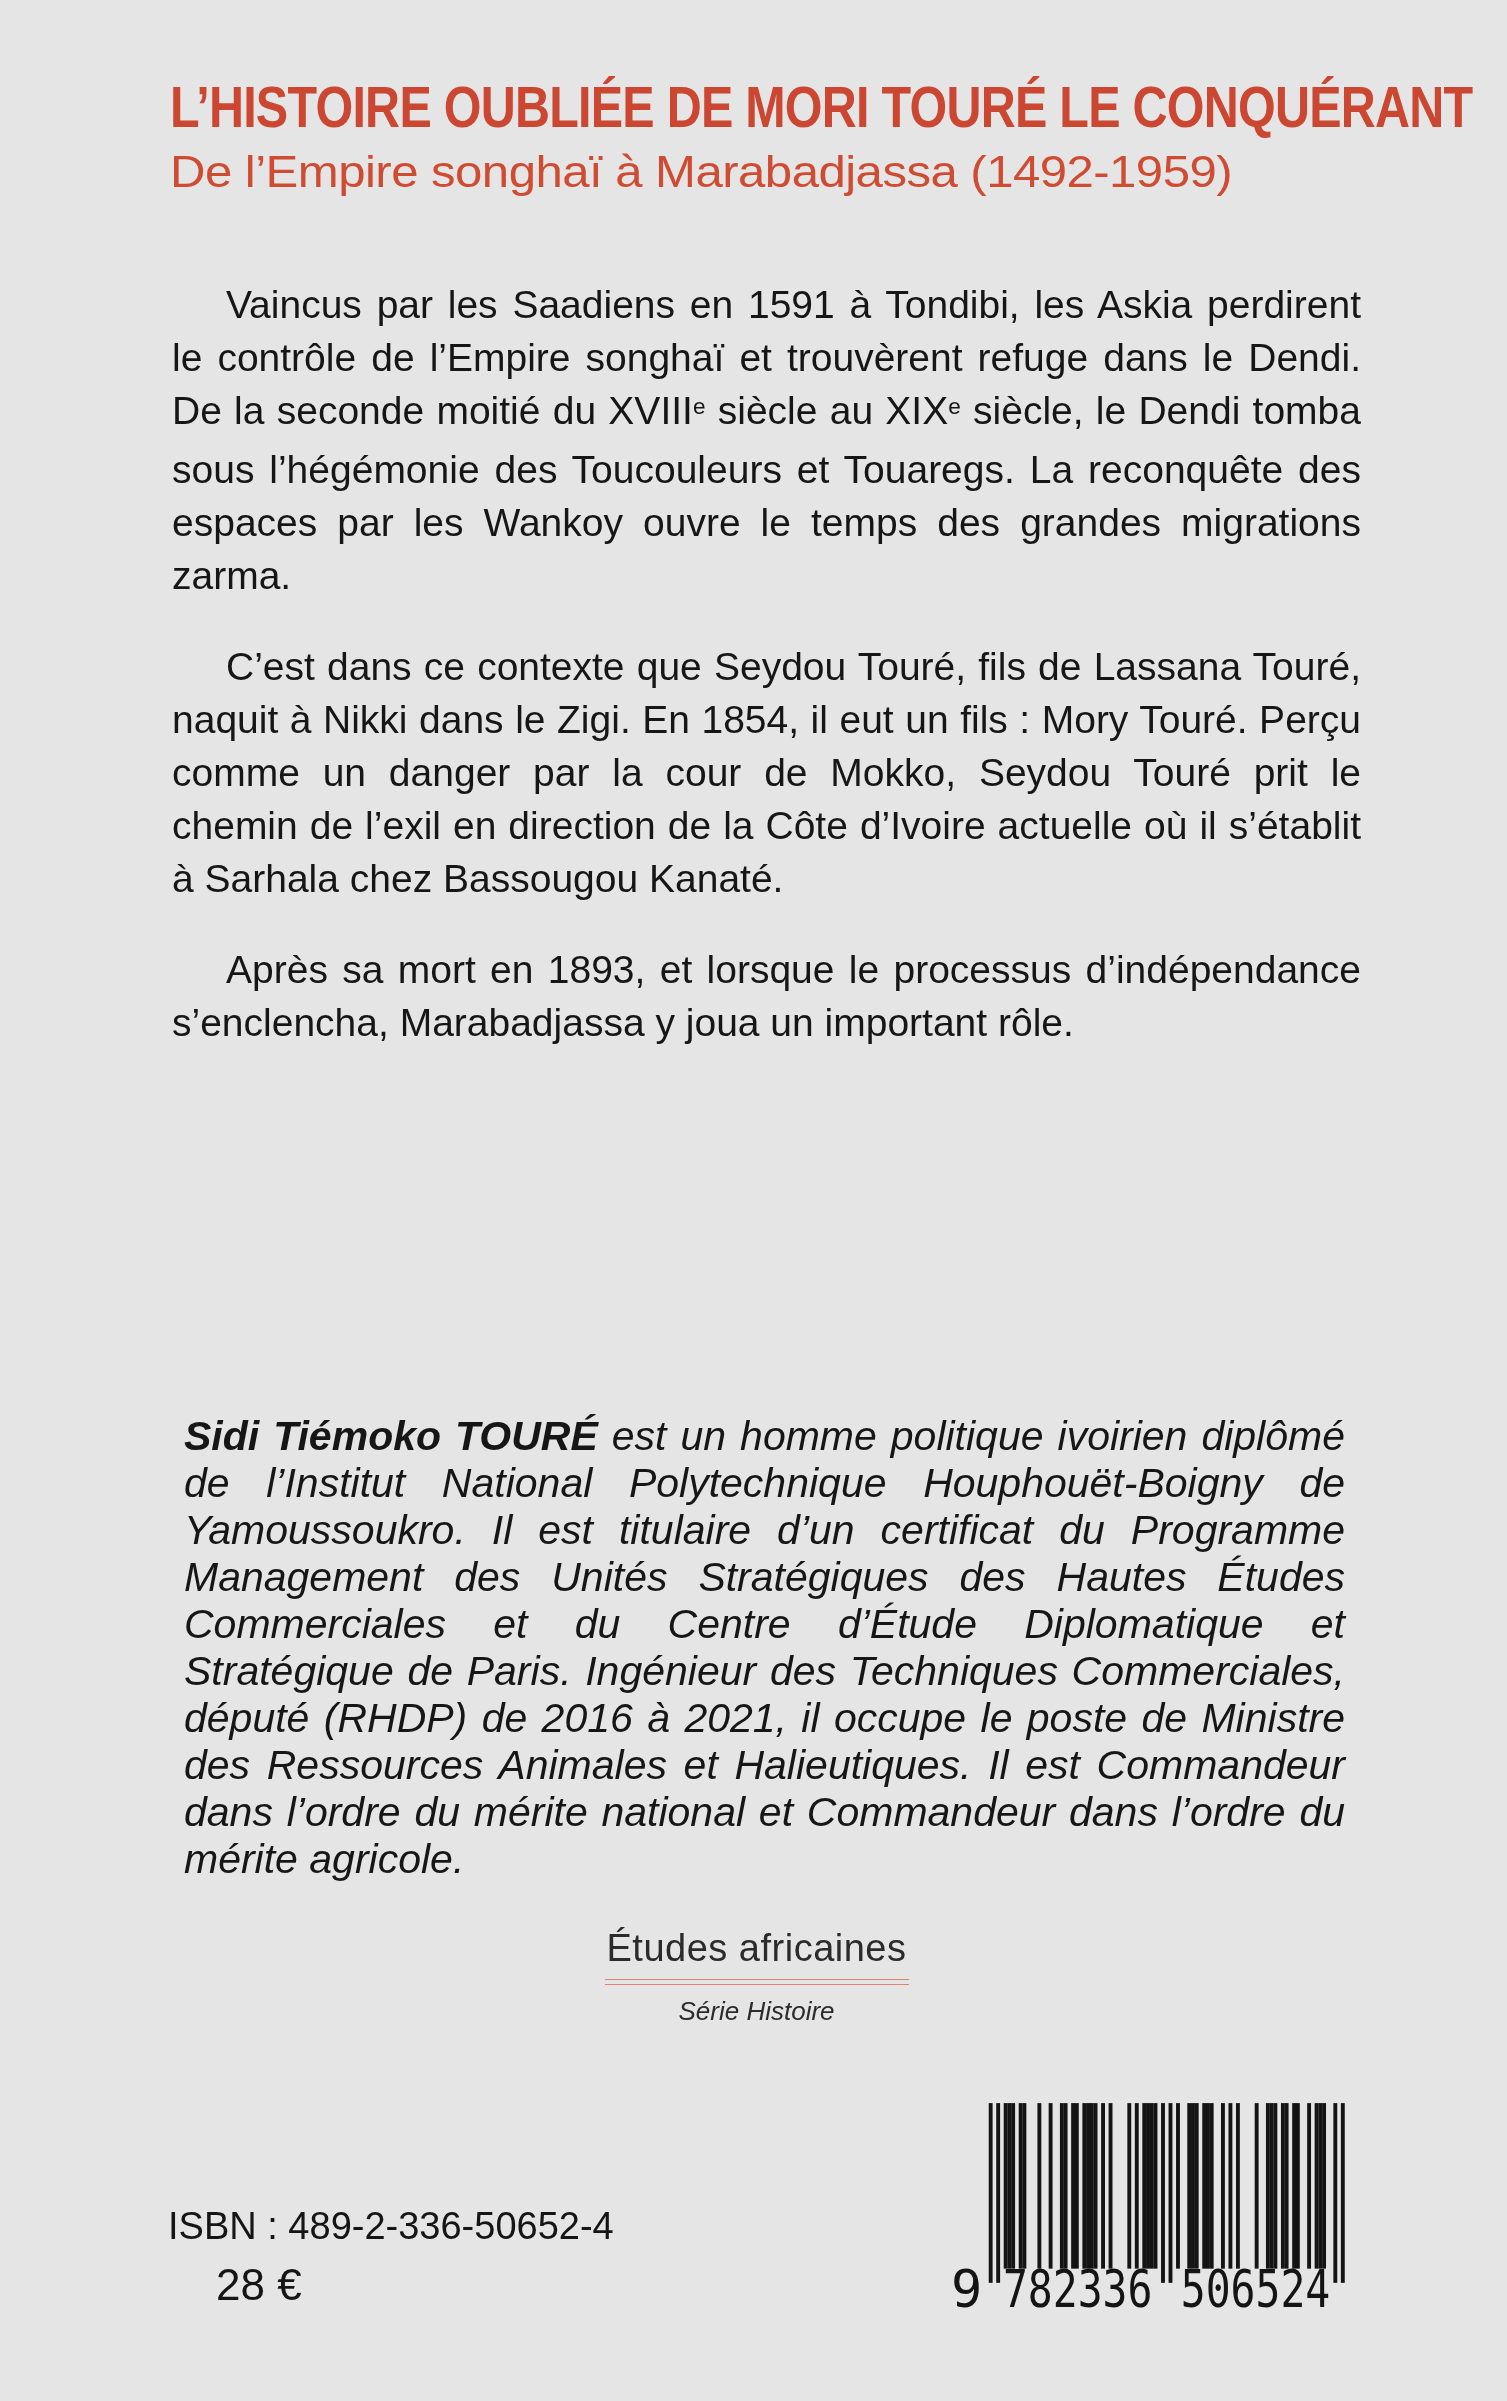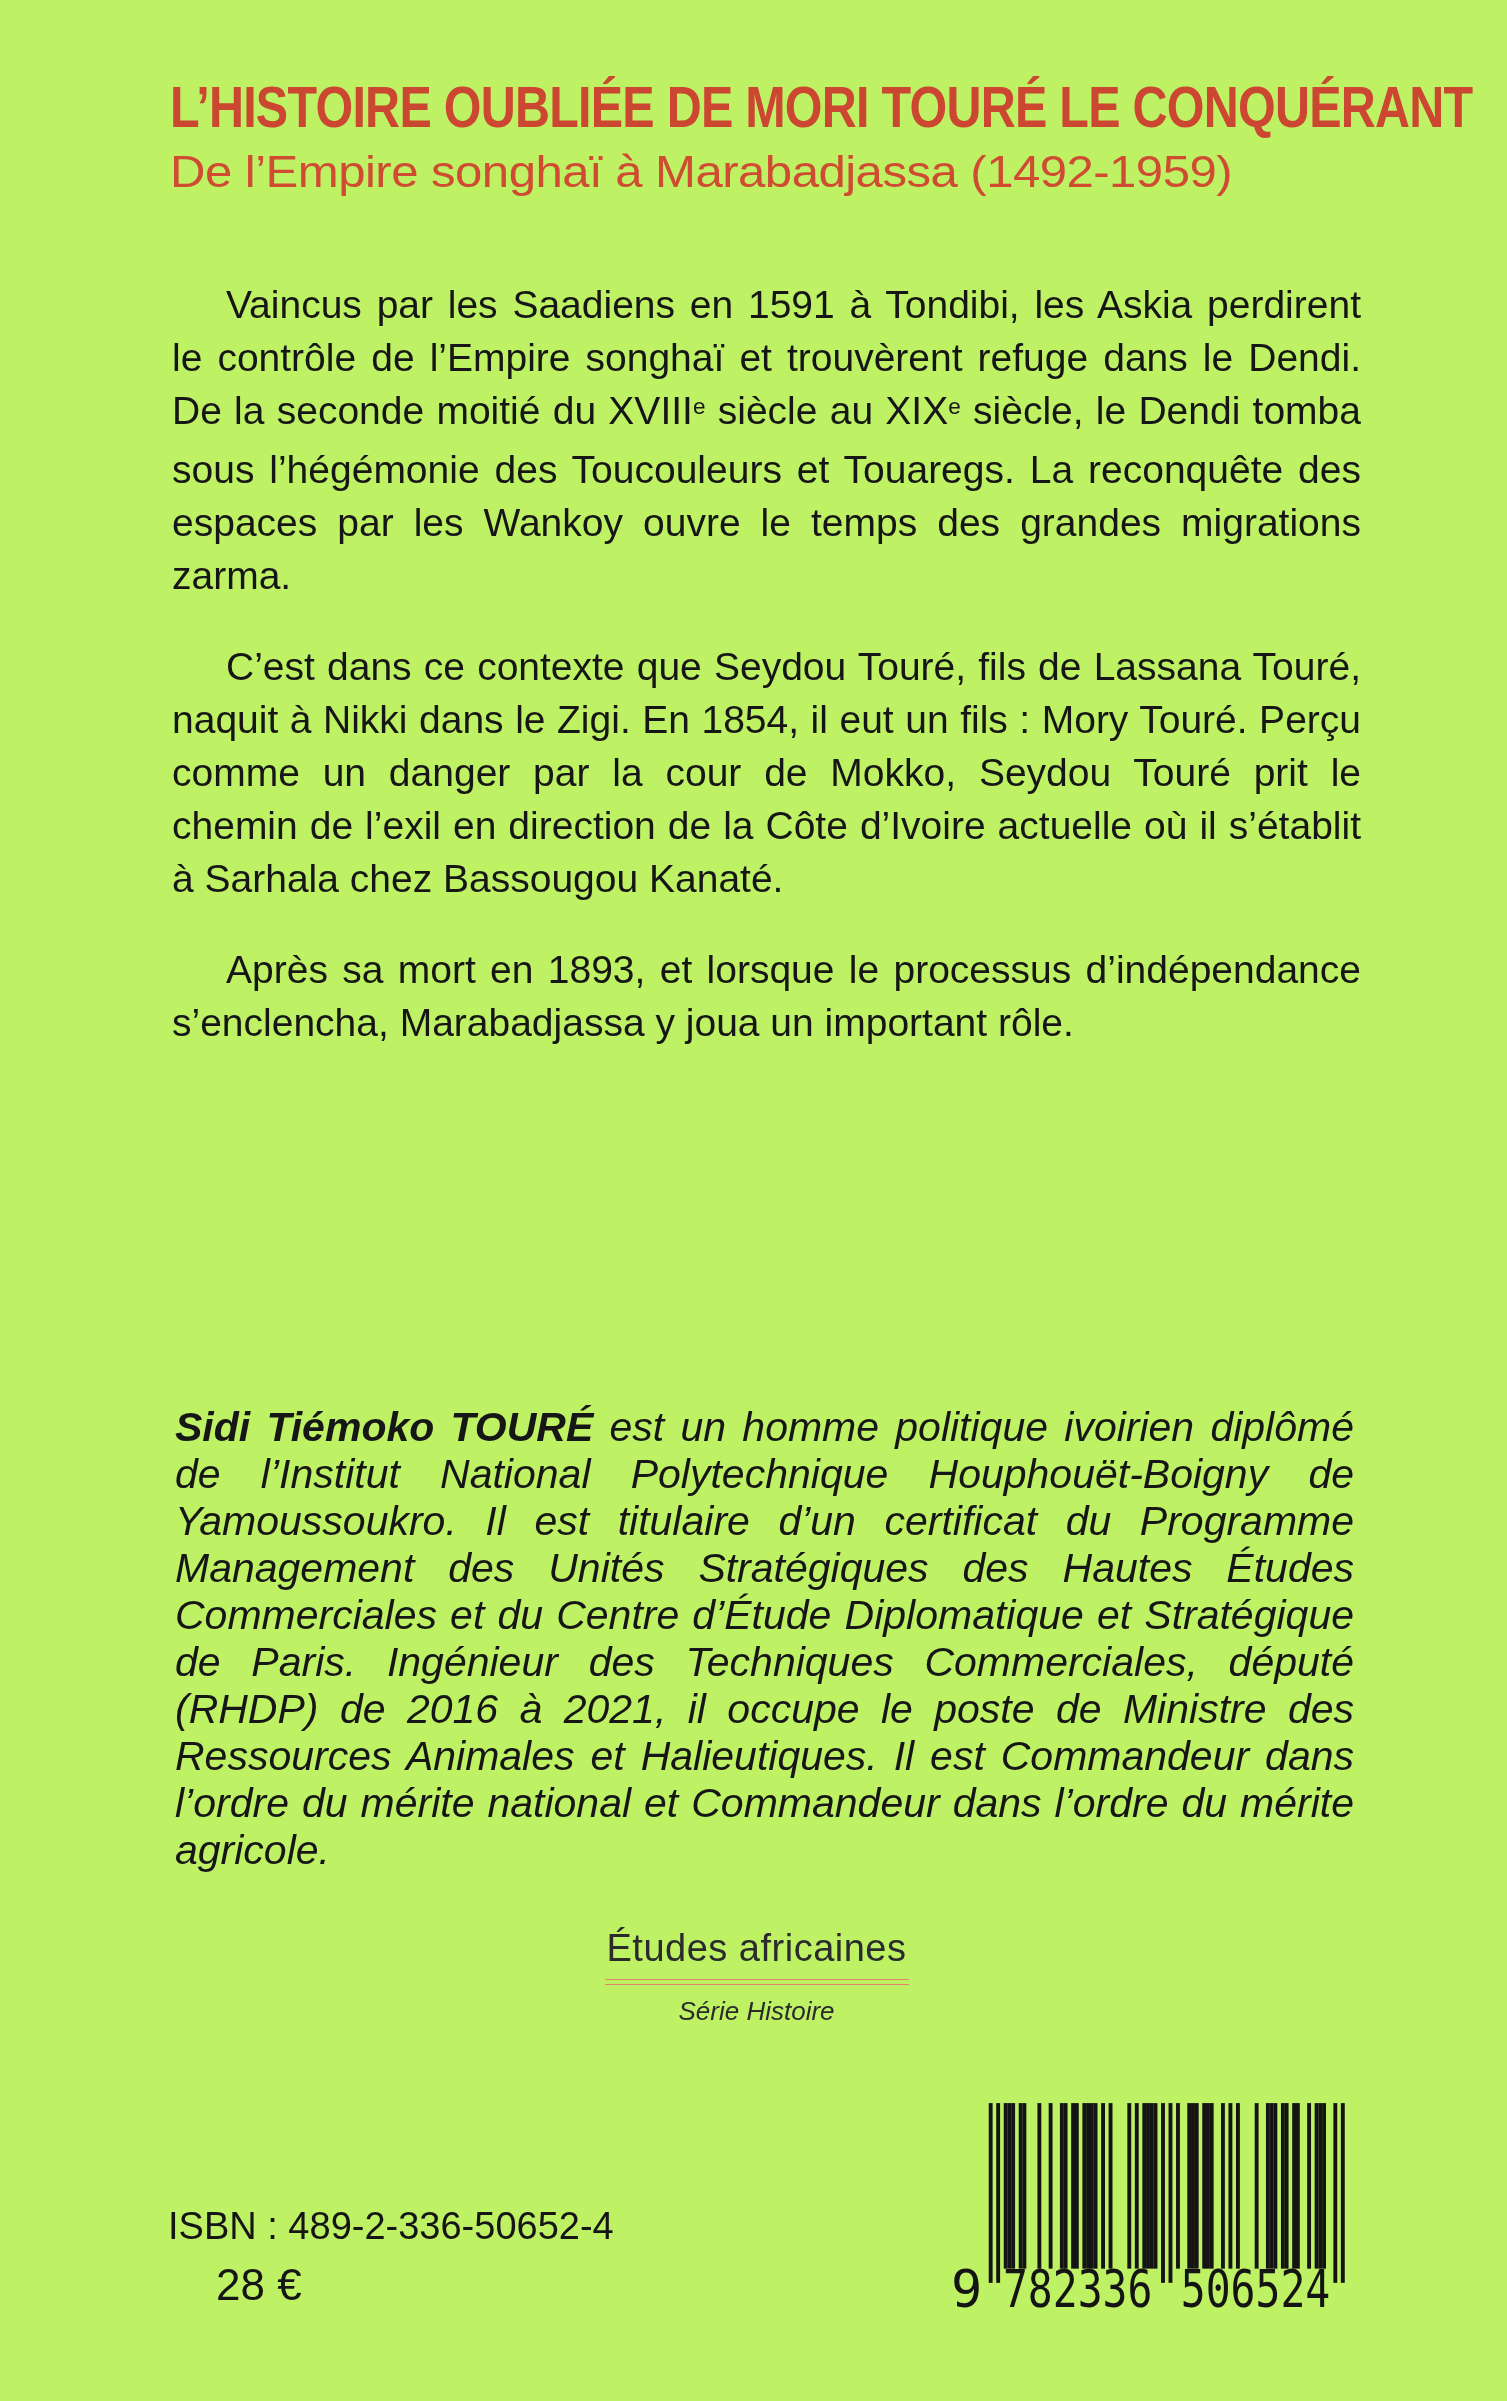--- a/index.html
+++ b/index.html
@@ -1,17 +1,17 @@
 <!DOCTYPE html>
 <html style="font-size:15px"><head>
 <meta charset="utf-8">
 <style>
   html,body{margin:0;padding:0;background:#ffffff;}
   .page{
-    position:relative;width:1508px;height:2402px;background:#bef264;
+    position:relative;width:1508px;height:2402px;background:#e5e5e5;
     font-family:"Liberation Sans",sans-serif;color:#151515;overflow:hidden;
   }
   
   .title-block{position:absolute;left:170px;top:79px;}
   .title{
     margin:0;font-size:57px;font-weight:bold;line-height:1;
     letter-spacing:-0.9px;white-space:nowrap;display:inline-block;
     transform-origin:left top;
   }
   .subtitle{
@@ -24,21 +24,21 @@
     position:absolute;left:168px;top:278px;width:1193px;
     font-size:39px;line-height:53px;text-align:justify;color:#161616;
   }
   .synopsis p{margin:0 0 38px 4px;text-indent:54px;}
   .sup{font-size:58%;position:relative;top:-0.45em;}
   
   .bio{
     position:absolute;left:168px;top:1397px;width:1193px;
     font-size:41px;line-height:47px;text-align:justify;font-style:italic;color:#161616;
   }
-  .bio p{margin:7px;font-style:italic;}
+  .bio p{margin:16px;font-style:italic;}
   .b{font-weight:bold;}
   
   .collection{position:absolute;left:168px;top:1927px;width:1177px;text-align:center;color:#2b2b2b;}
   .collection-name{font-size:38px;letter-spacing:0.5px;display:inline-block;}
   .collection-rule{height:4.7px;margin:8.5px auto 10.4px auto;width:284px;
     border-top:1.9px solid;border-bottom:1.9px solid;}
   .collection-series{font-size:26px;font-style:italic;}
   
   .credit{position:absolute;left:168px;top:2144px;font-size:35px;}
   .isbn{position:absolute;left:168px;top:2205px;font-size:38px;}

